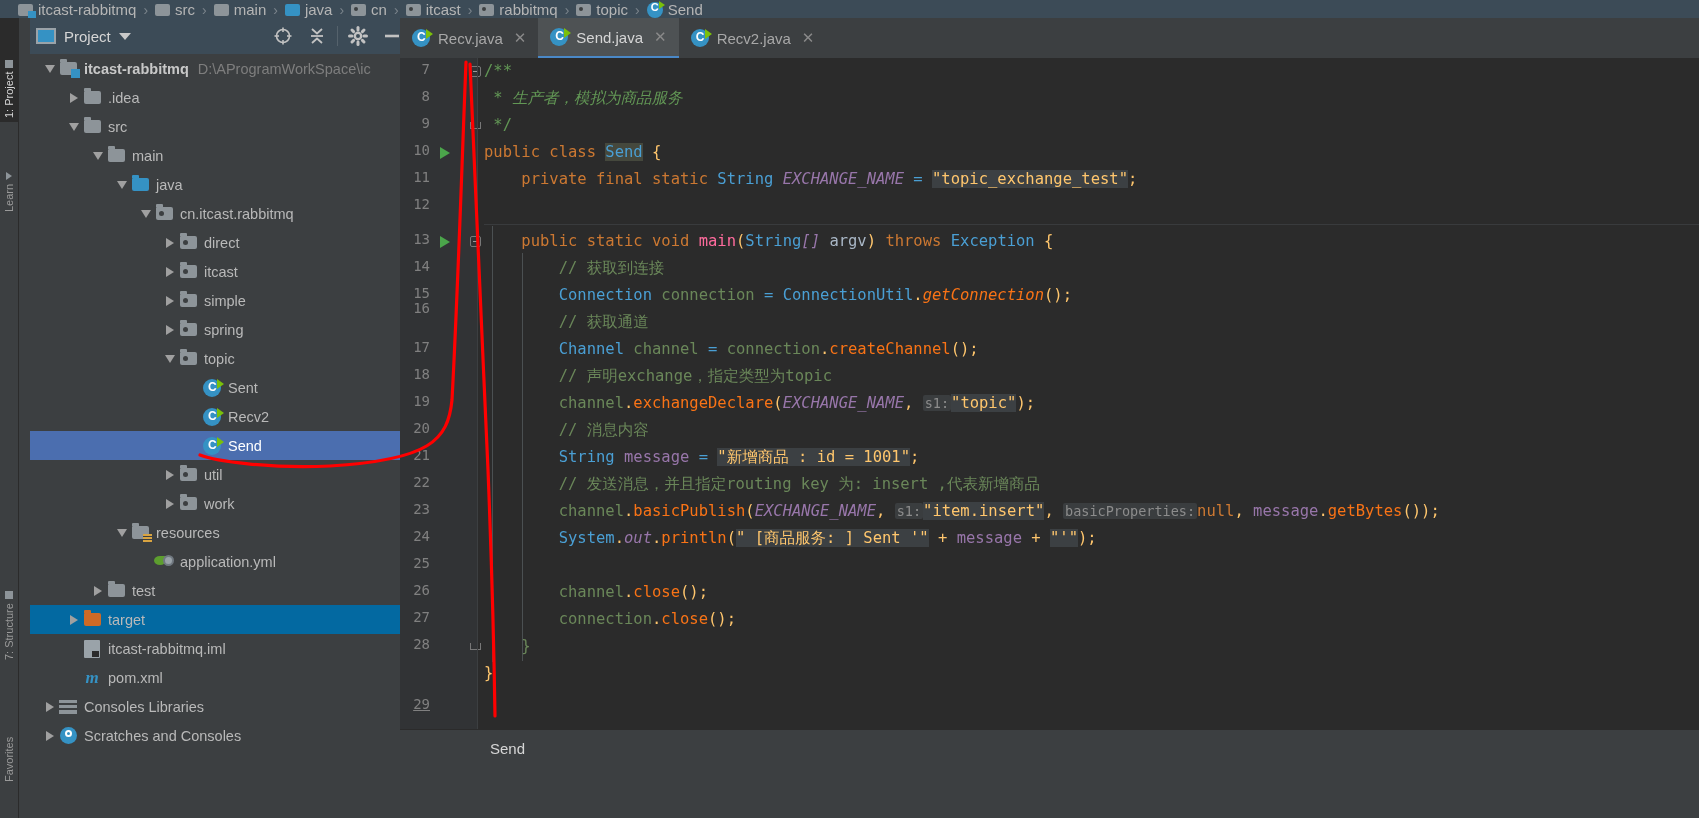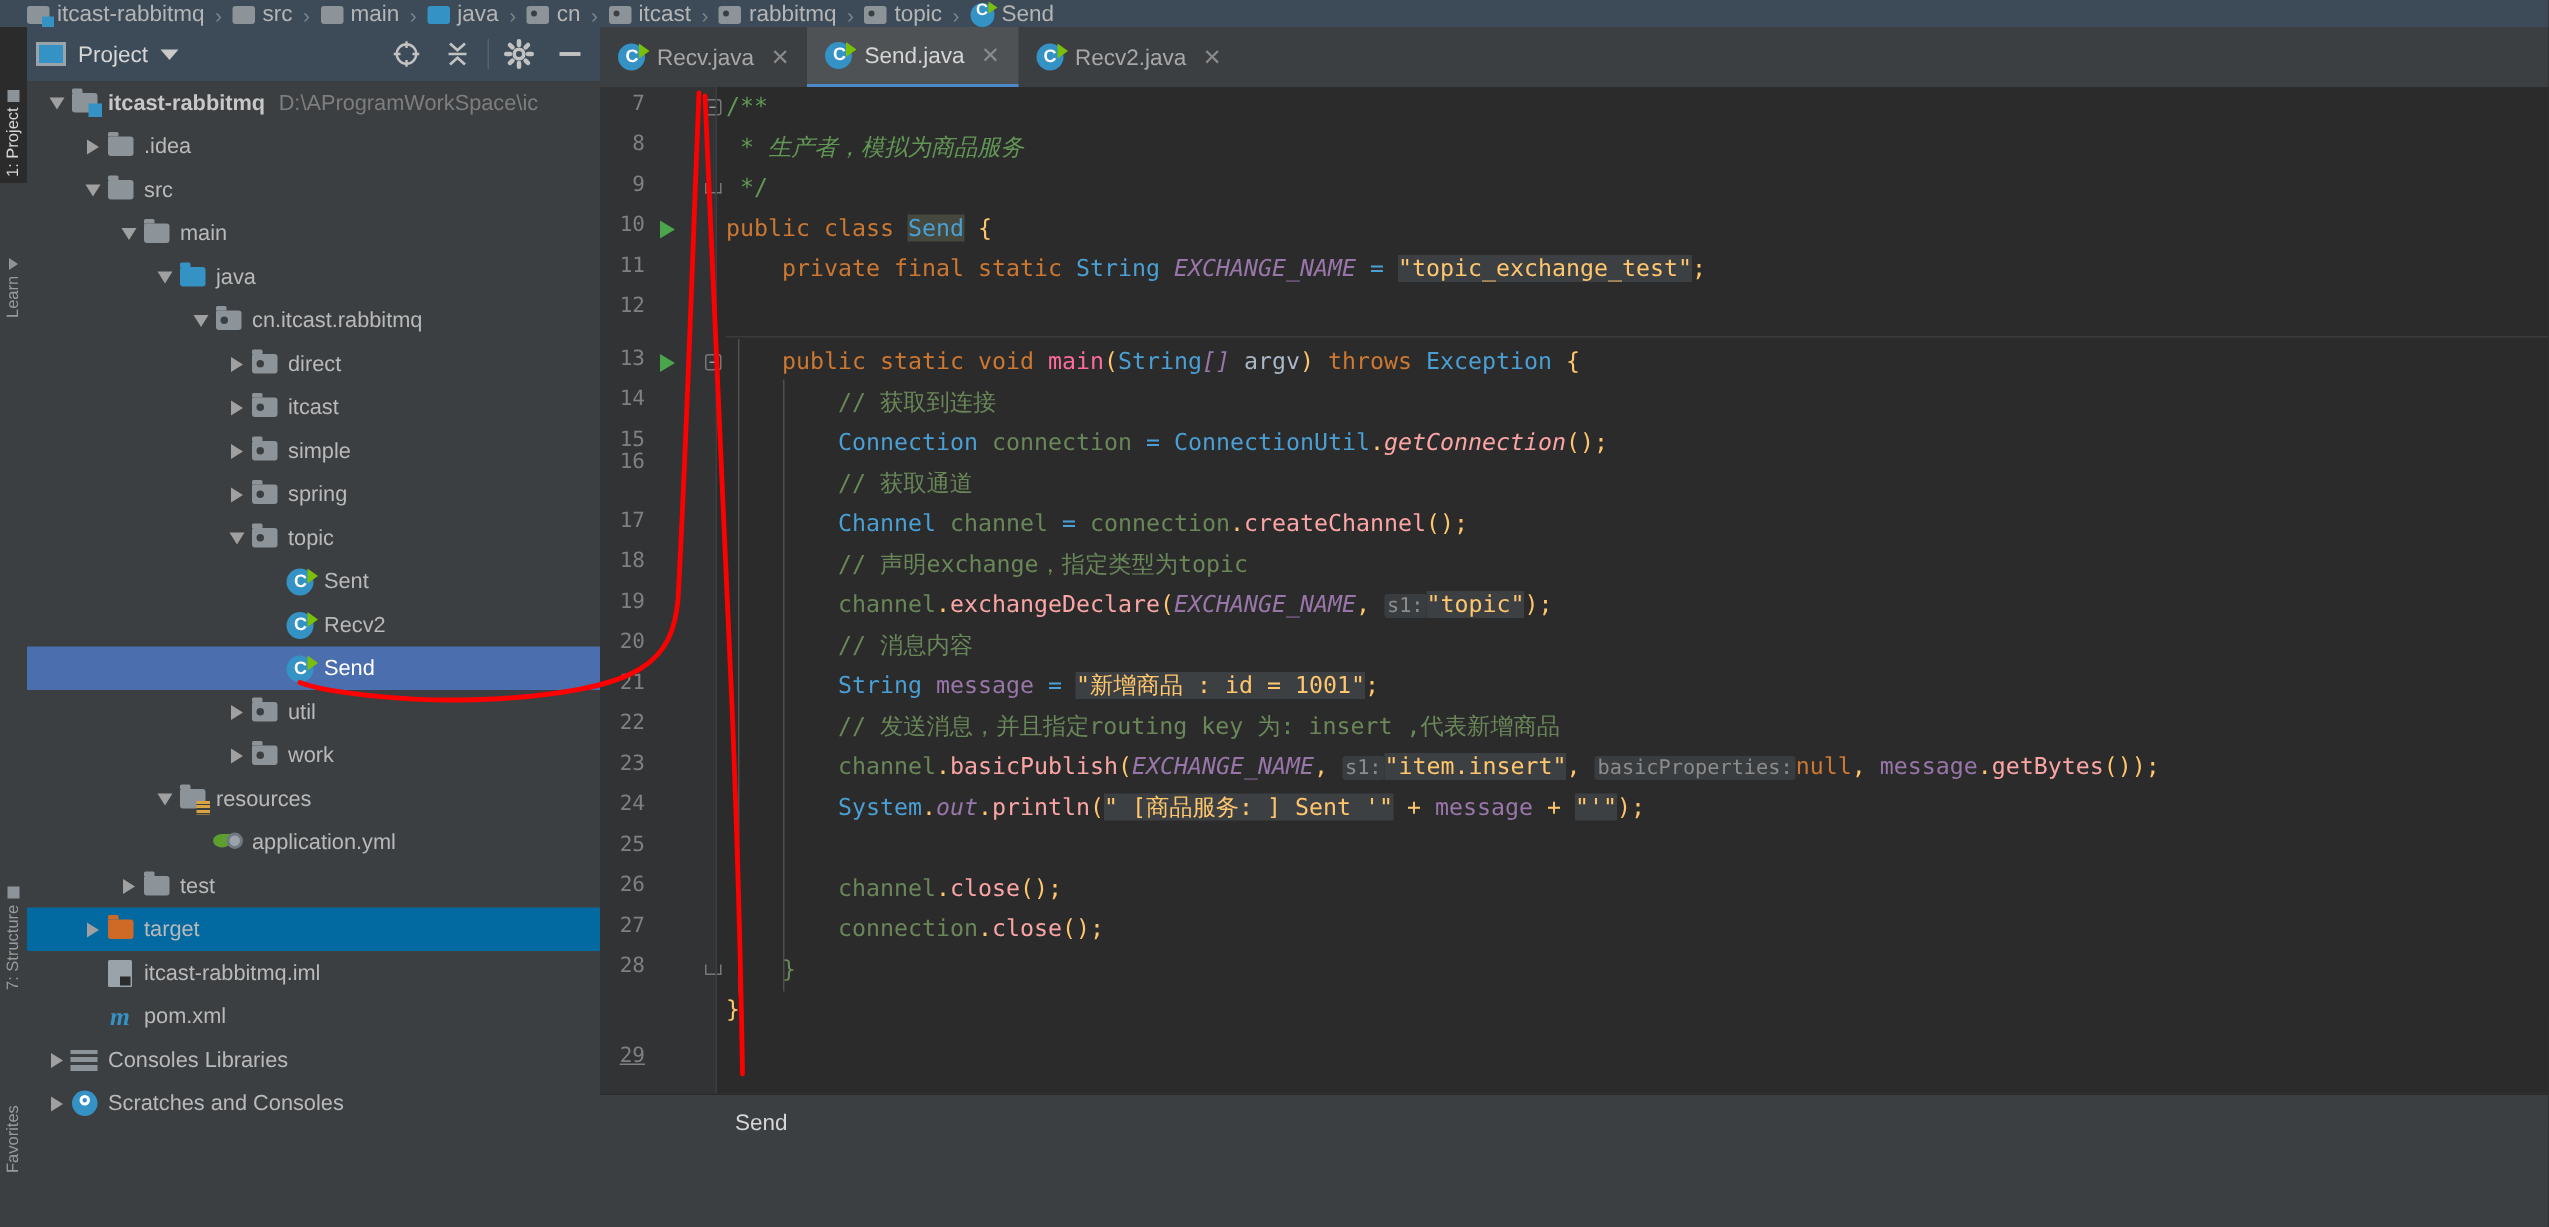--- a/index.html
+++ b/index.html
@@ -41,21 +41,21 @@
     writing-mode:vertical-rl;text-orientation:mixed;
     transform:rotate(180deg);
     font-size:11px;color:#9a9a9a;white-space:nowrap;
     display:flex;align-items:center;gap:4px;padding:4px 0;
   }
   .vtab.active{background:#2b2b2b;color:#d6d6d6;}
   .vtab .sq{width:8px;height:8px;background:#8d9499;flex:none;}
   .vtab .tri{width:0;height:0;border-top:4px solid transparent;border-bottom:4px solid transparent;border-right:6px solid #8d9499;flex:none;}
 
   
-  .projpanel{position:absolute;left:18px;top:18px;width:382px;height:800px;background:#3c3f41;}
+  .projpanel{position:absolute;left:30px;top:18px;width:382px;height:800px;background:#3c3f41;}
   .proj-toolbar{
     height:36px;display:flex;align-items:center;padding:0 6px;
     background:#3c4b57;box-sizing:border-box;gap:6px;
   }
   .proj-title{display:flex;align-items:center;gap:8px;font-size:15px;color:#d6d6d6;}
   .proj-win-ico{width:20px;height:16px;border:2px solid #9aa3a9;box-sizing:border-box;background:#3592c4;}
   .caret-down{width:0;height:0;border-left:6px solid transparent;border-right:6px solid transparent;border-top:7px solid #c9c9c9;}
   .tb-spacer{flex:1;}
   .tb-btn{width:28px;height:26px;display:flex;align-items:center;justify-content:center;cursor:default;}
   .tb-sep{width:1px;height:20px;background:#55626c;}
@@ -126,21 +126,21 @@
     position:absolute;left:84px;top:0;width:1215px;height:690px;
     font-family:"DejaVu Sans Mono",monospace;font-size:15.5px;color:#a9b7c6;
   }
   .cl{position:absolute;left:0;white-space:pre;line-height:27px;height:27px;}
   .k{color:#cc7832;}      
   .t{color:#4a9fd4;}      
   .s{color:#6a8759;}      
   .str{color:#ffc66d;background:#3c4043;} 
   .str2{color:#ffc66d;}
   .f{color:#9876aa;font-style:italic;}      
-  .mi{color:#fca5a5;}
+  .mi{color:#f97316;}
   .hint{color:#8c8c8c;background:#3a3d3f;font-size:13.5px;border-radius:2px;padding:0 2px;}
   .clsname{color:#4a9fd4;background:#45483d;}
   .jd{color:#629755;}
   .jdb{color:#629755;font-weight:normal;font-style:italic;}
   .pink{color:#ff6b9d;}
   .indent-guide{position:absolute;width:1px;background:#4b5052;}
   .codeline-sep{position:absolute;left:84px;width:1215px;height:1px;background:#393b3d;}
 
   .statusbar{position:absolute;left:0;bottom:0;width:1299px;height:88px;background:#3c3f41;border-top:1px solid #2b2b2b;}
   .status-run{position:absolute;left:90px;top:10px;font-size:15px;color:#d6d6d6;}

